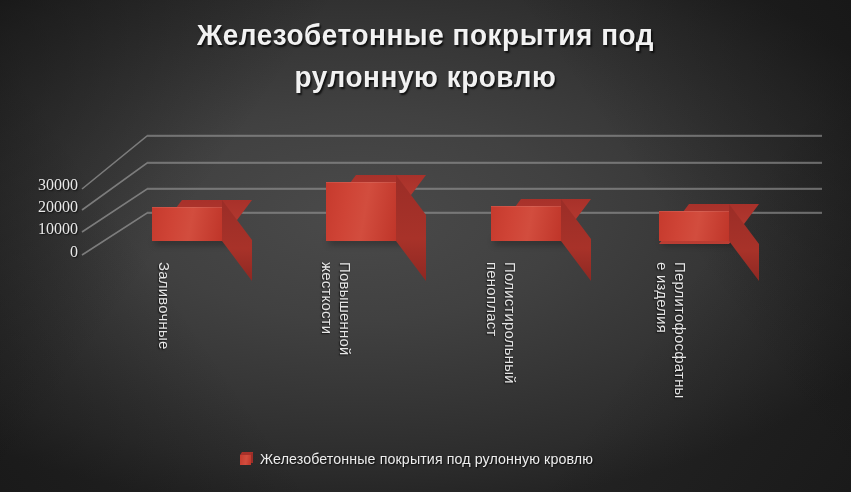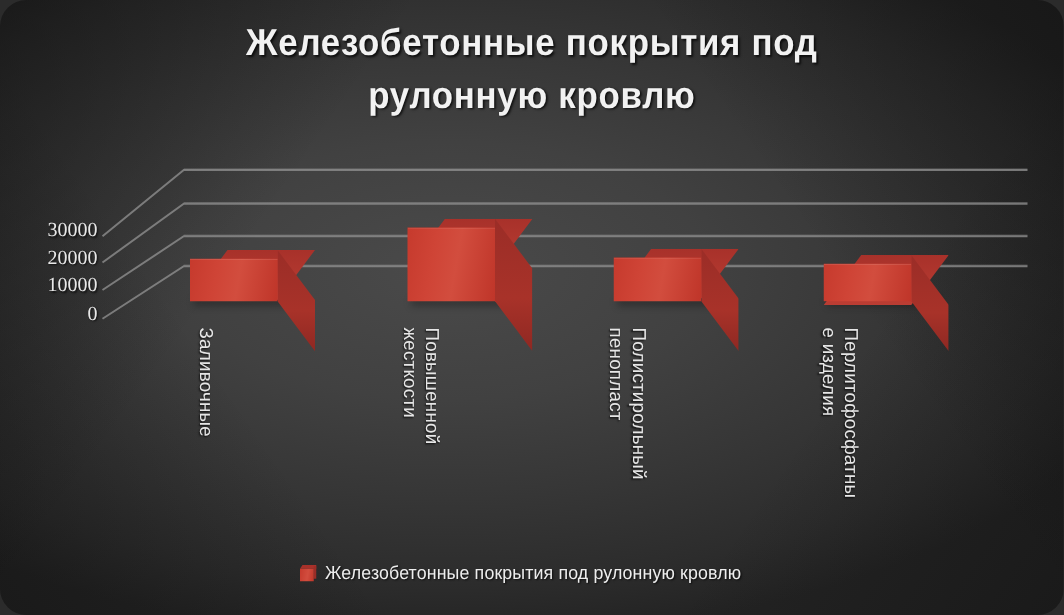--- a/index.html
+++ b/index.html
@@ -8,21 +8,20 @@
     background: #2b2b2b;
   }
   #chart-root {
     position: relative;
     width: 851px;
     height: 492px;
     overflow: hidden;
     font-family: "Liberation Sans", sans-serif;
     background:
       radial-gradient(ellipse 70% 60% at 42% 44%, #4a4a4a 0%, #414141 35%, #363636 62%, #2c2c2c 85%, #232323 100%);
-    border-radius: 21px;
   }
   
   #vignette {
     position: absolute;
     inset: 0;
     pointer-events: none;
     background:
       linear-gradient(125deg, rgba(15,15,15,0.55) 0%, rgba(15,15,15,0.0) 28%),
       linear-gradient(235deg, rgba(15,15,15,0.55) 0%, rgba(15,15,15,0.0) 28%),
       linear-gradient(55deg,  rgba(15,15,15,0.45) 0%, rgba(15,15,15,0.0) 26%),

